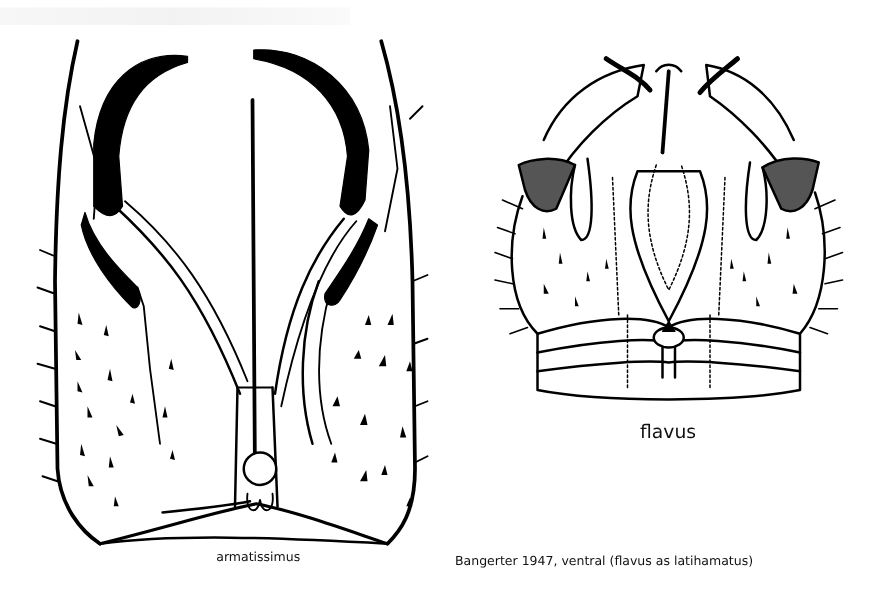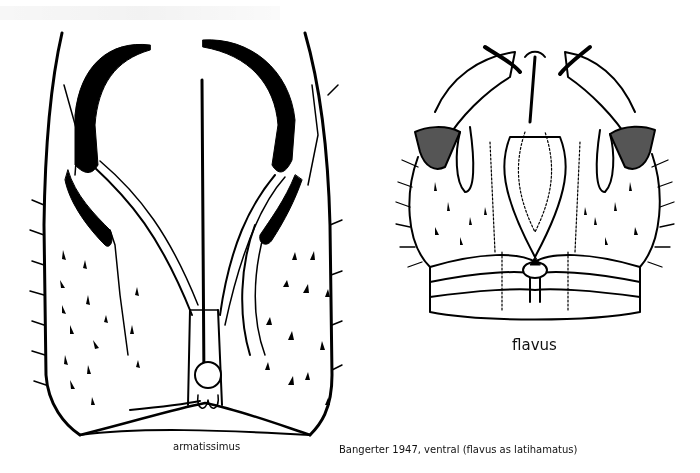--- a/index.html
+++ b/index.html
@@ -2,21 +2,21 @@
 <html><head>
 <meta charset="utf-8">
 <style>
   html, body { margin: 0; padding: 0; background: #ffffff; }
   body { width: 700px; height: 473px; position: relative; overflow: hidden;
          font-family: "DejaVu Sans", sans-serif; color: #111; }
   .figure { position: absolute; }
   svg { display: block; }
   .caption { position: absolute; font-size: 10px; color: #111; white-space: nowrap; }
   #cap-left { left: 173px; top: 441px; }
-  #cap-right { left: 339px; top: 444px; }
+  #cap-right { left: 364px; top: 444px; }
   #cap-flavus { left: 512px; top: 336px; font-size: 15px; }
   .ghost { position: absolute; left: 0; top: 6px; width: 280px; height: 14px;
            background: linear-gradient(90deg, rgba(0,0,0,0.03), rgba(0,0,0,0.05), rgba(0,0,0,0.02)); }
 </style>
 </head>
 <body>
 
 <div class="ghost"></div>
 
 <div class="figure" style="left:20px; top:25px;">

